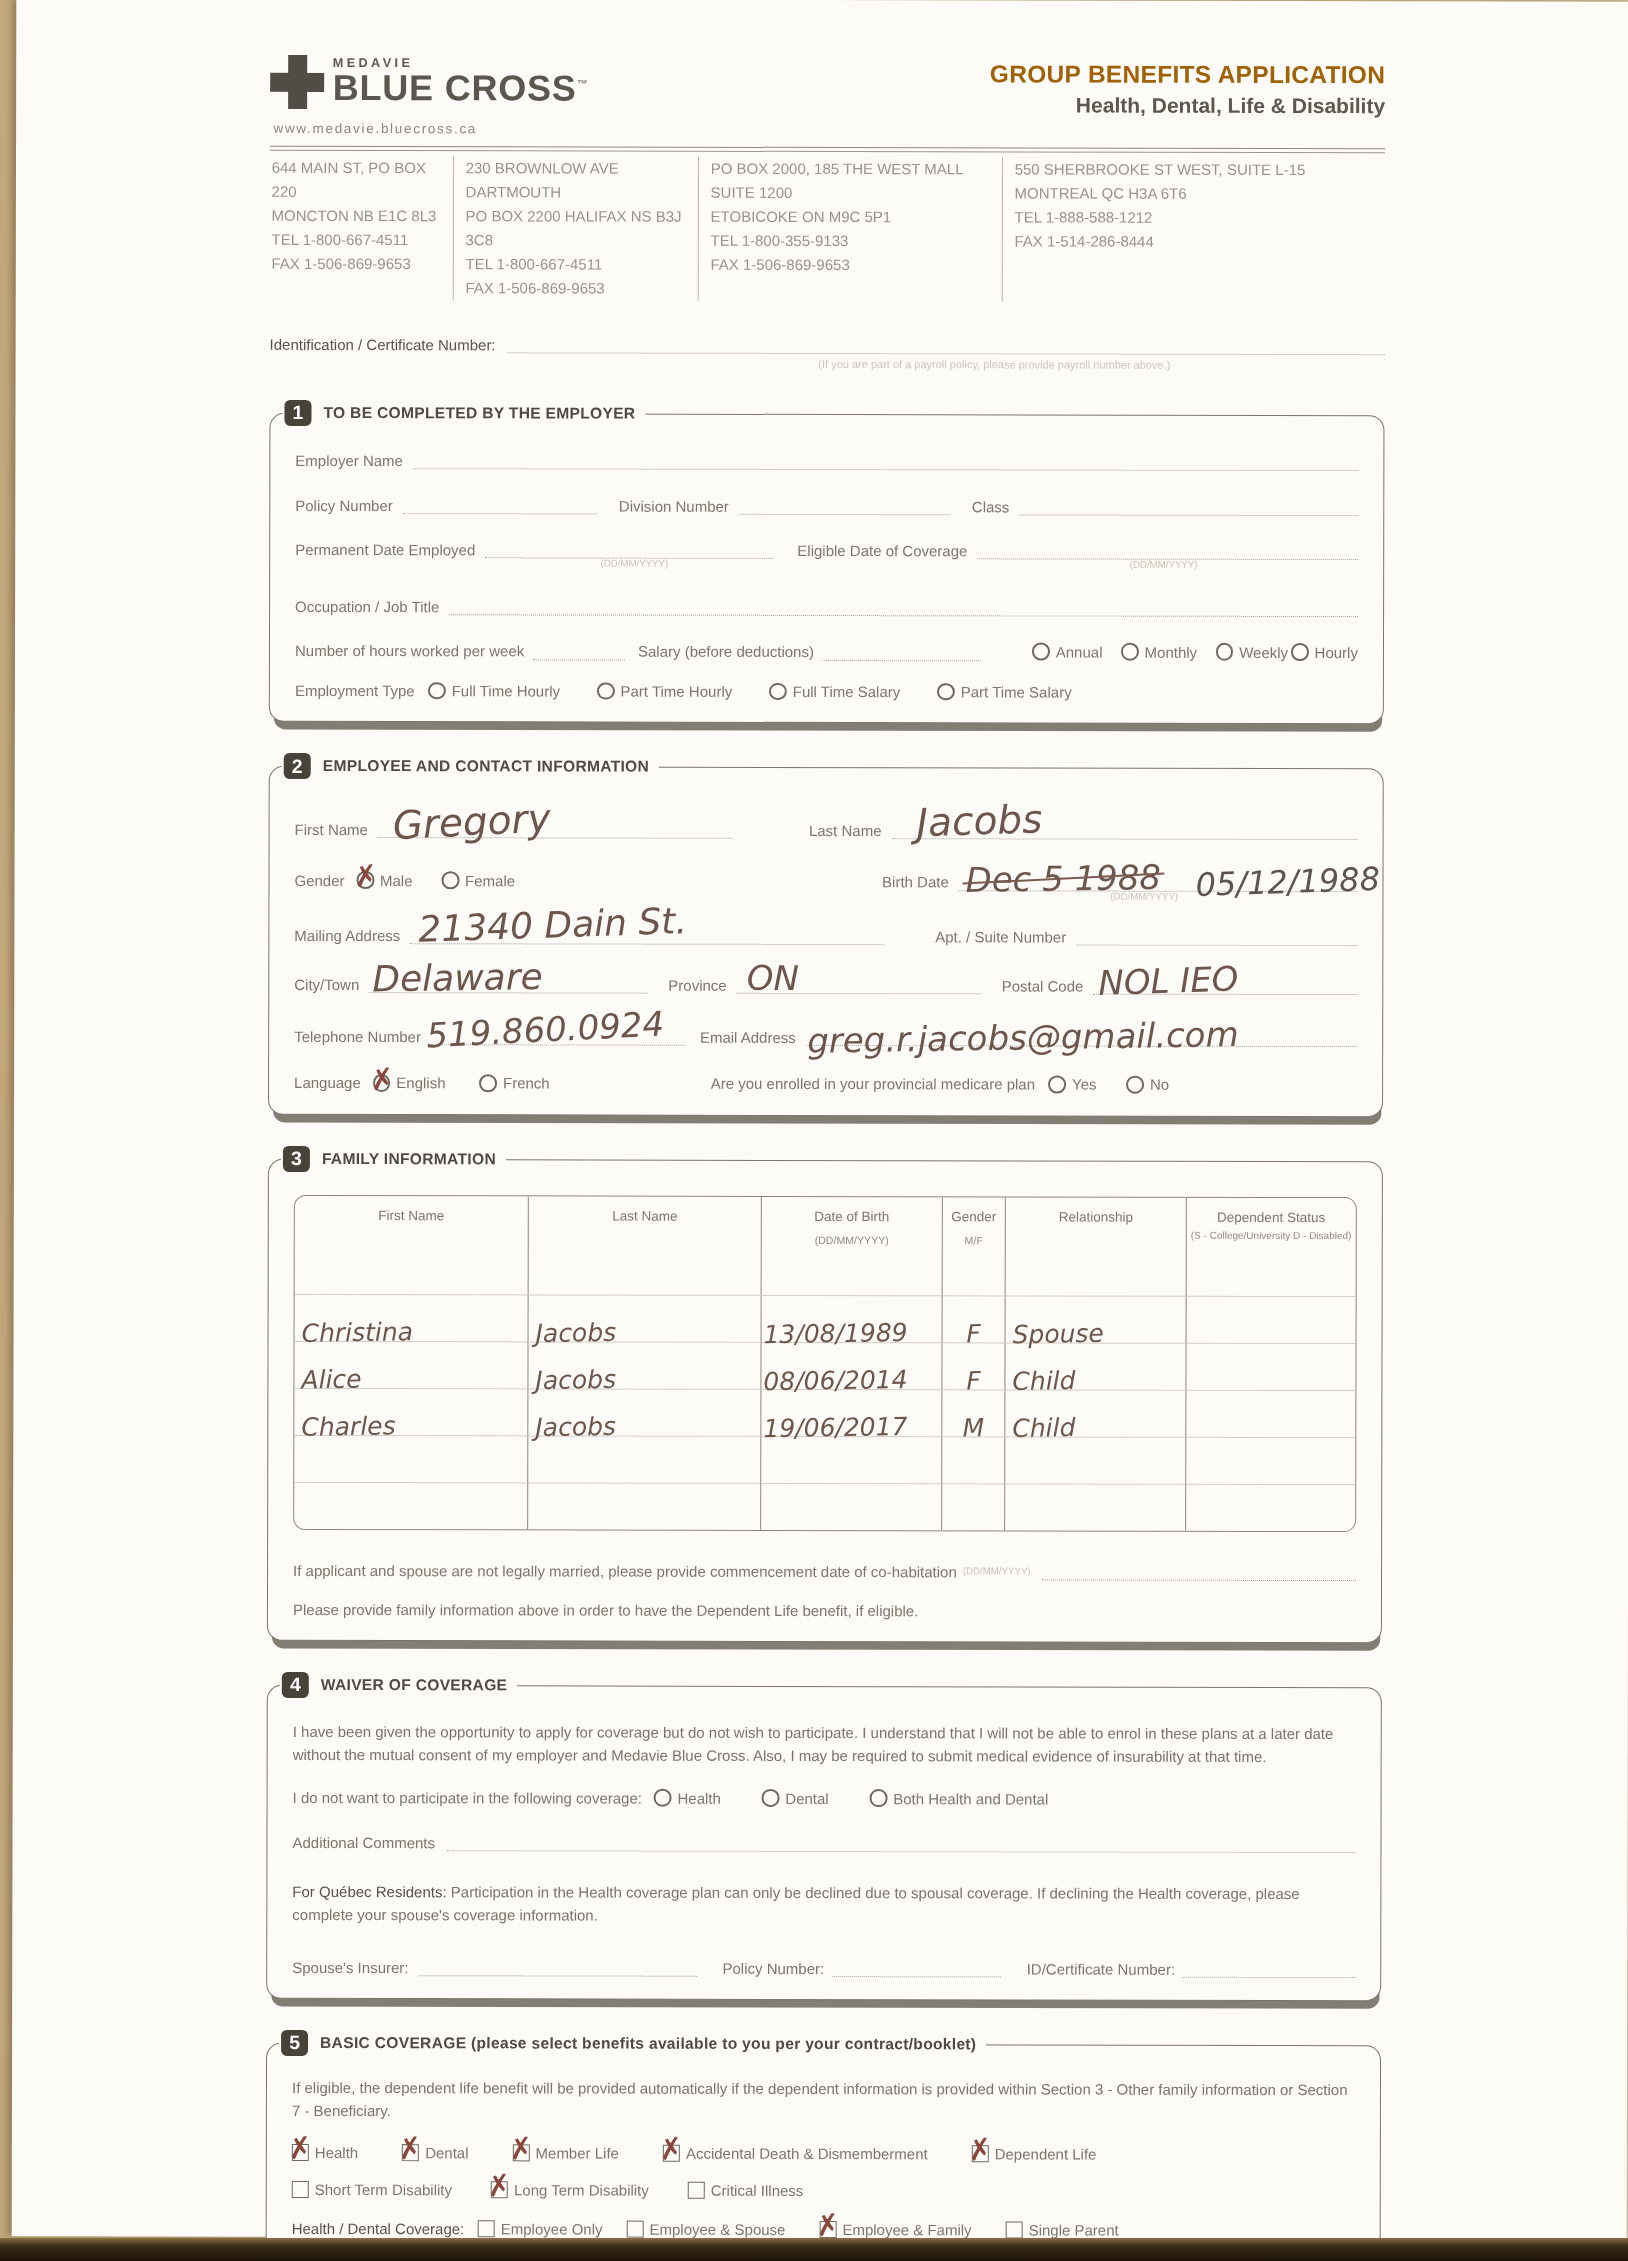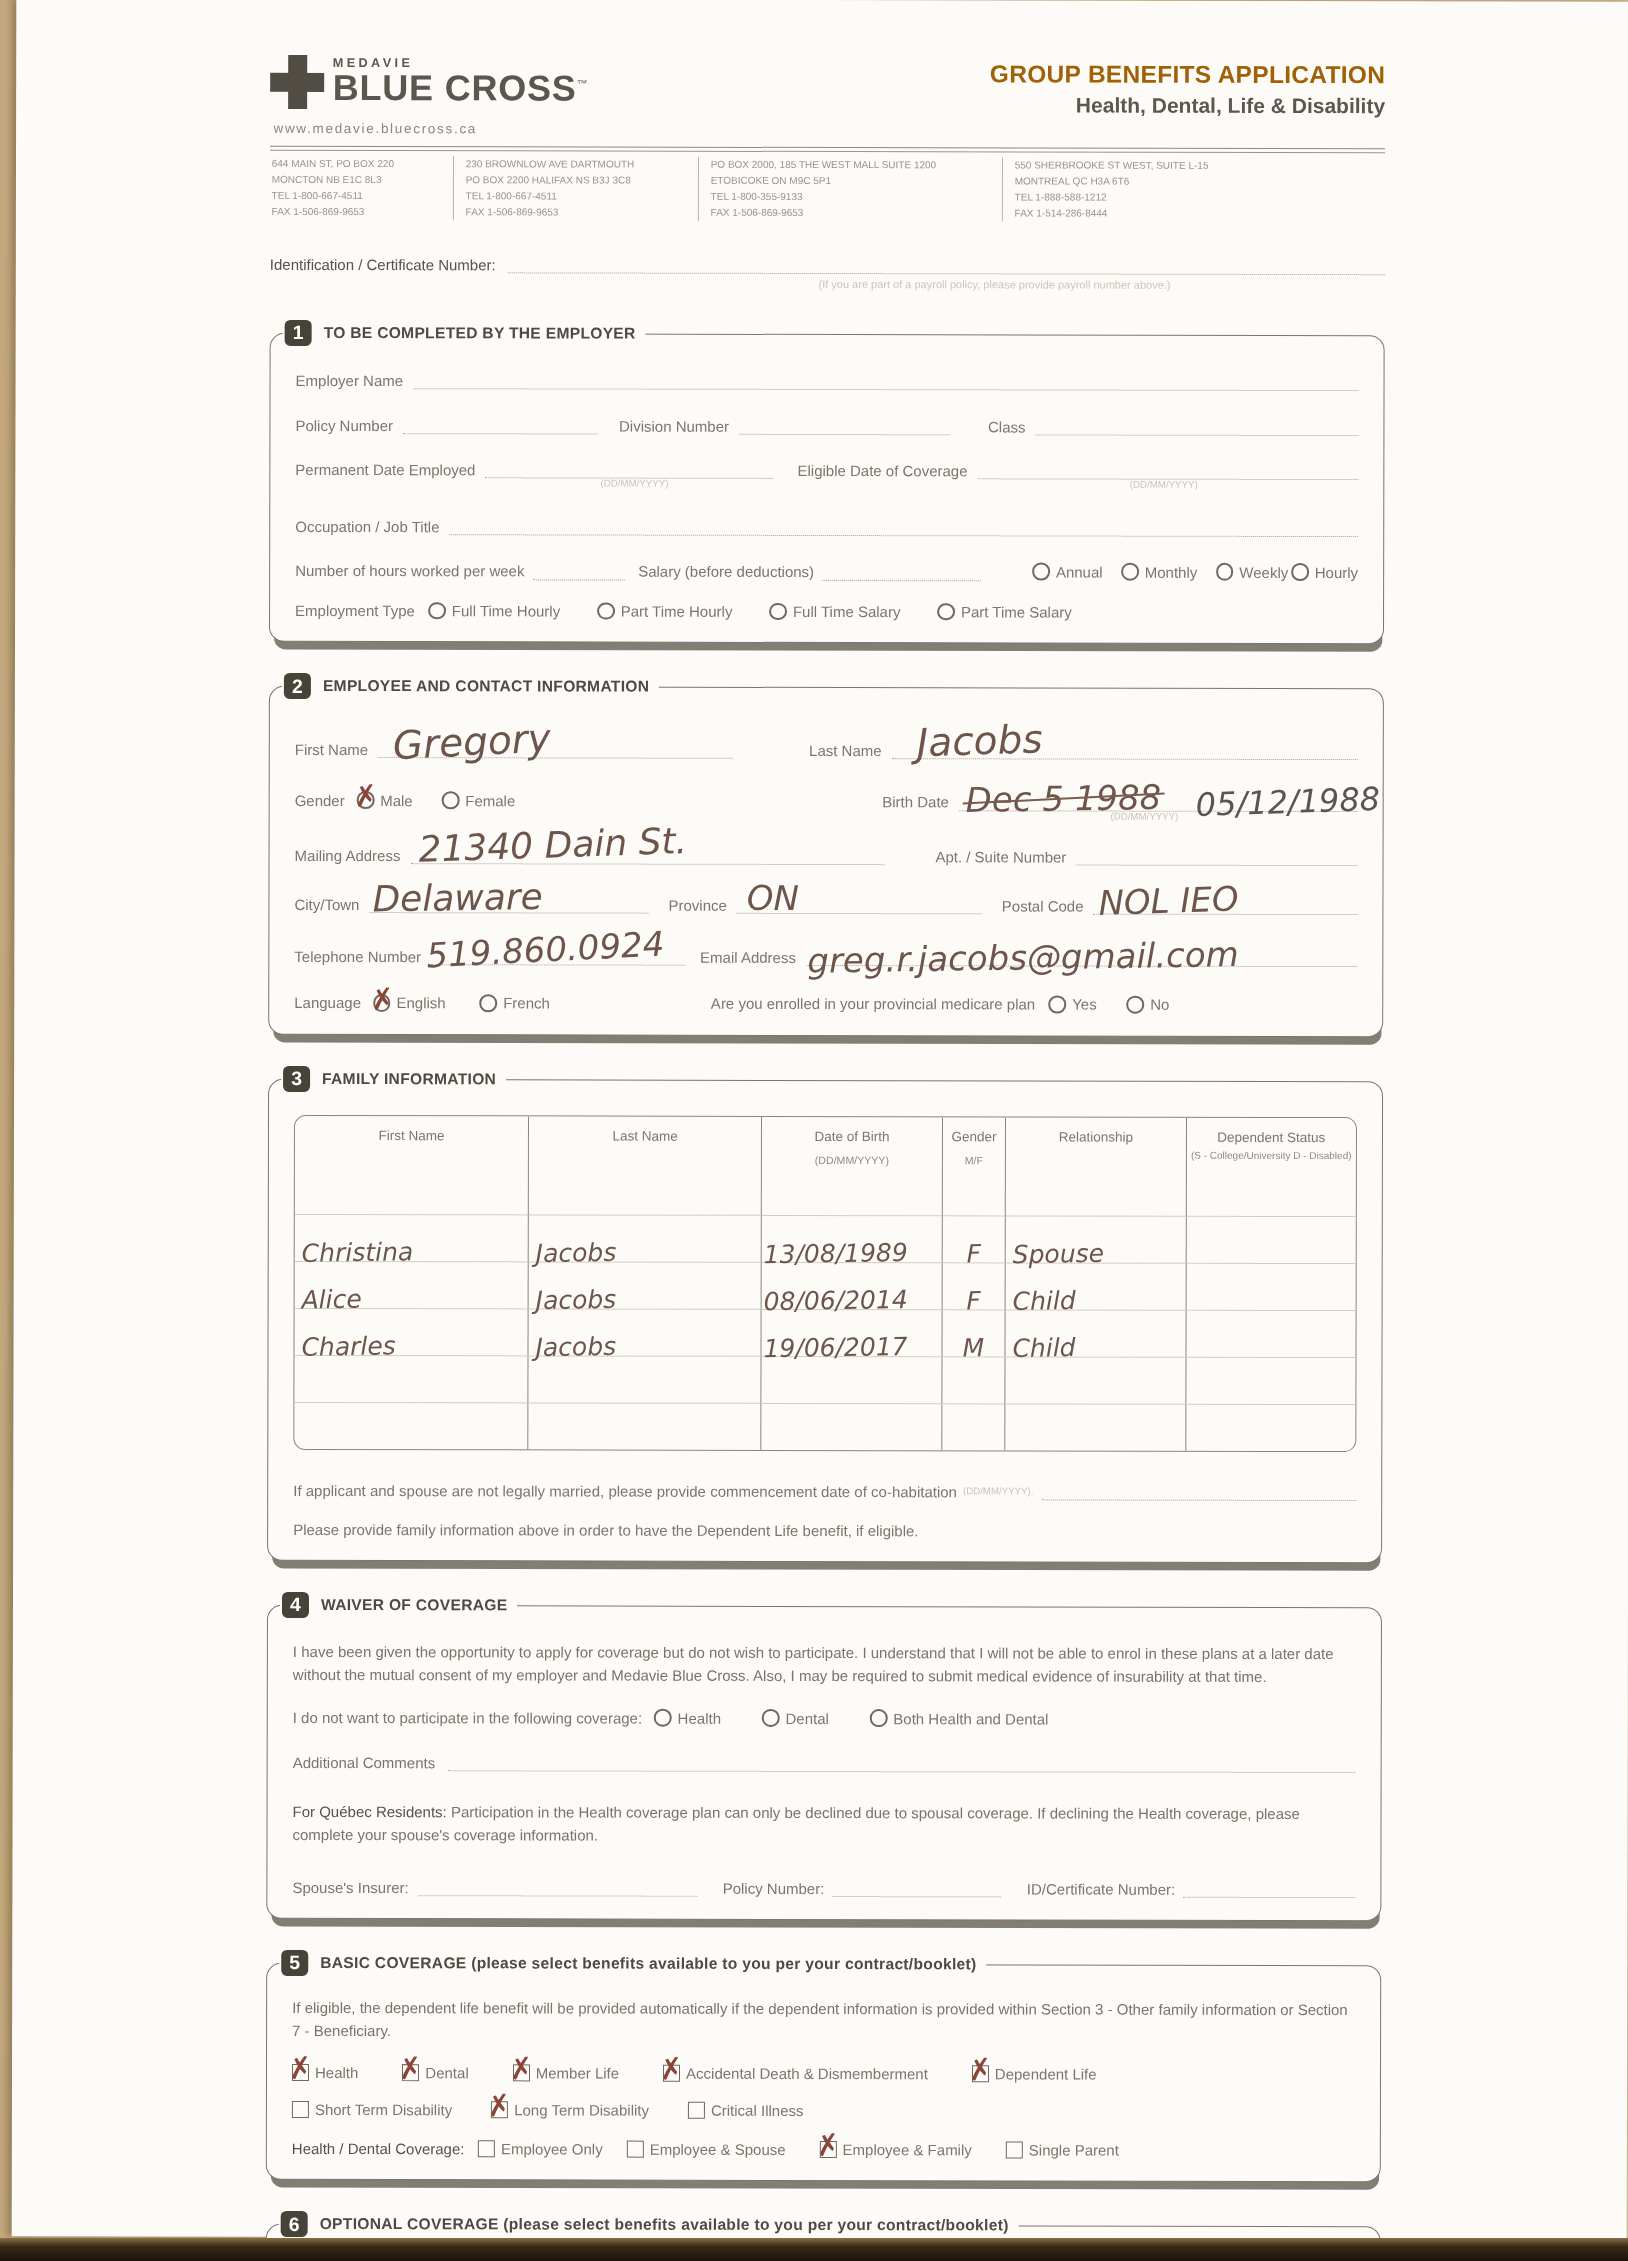--- a/index.html
+++ b/index.html
@@ -29,21 +29,21 @@
   .brand-txt{line-height:1;}
   .brand-top{font-size:12.7px;font-weight:bold;letter-spacing:3.4px;color:#5b564e;margin-top:6.8px;}
   .brand-main{font-size:36px;font-weight:bold;letter-spacing:0.8px;color:#5b564e;}
   .brand-tm{font-size:11px;vertical-align:super;color:#8a857c;}
   .site{font-size:13.5px;color:#8b867d;letter-spacing:1.7px;margin:12px 0 0 3.4px;}
   .titles{text-align:right;margin-top:8.5px;}
   .t1{font-size:24.5px;font-weight:bold;color:#a16207;letter-spacing:0.3px;}
   .t2{font-size:21px;font-weight:bold;color:#5c574f;margin-top:5px;}
   .double-rule{margin-top:10px;border-top:1.7px solid #8e897f;border-bottom:0.8px solid #9b968c;height:2.5px;}
   .offices{display:flex;margin-top:5px;}
-  .office{font-size:10px;color:#98938a;line-height:1.6;padding:0 12px;border-left:0.8px solid #b9b4aa;}
+  .office{font-size:15px;color:#98938a;line-height:1.6;padding:0 12px;border-left:0.8px solid #b9b4aa;}
   .office:first-child{border-left:none;padding-left:1.7px;flex:0 0 169px;}
   .office:nth-child(2){flex:0 0 220px;}
   .office:nth-child(3){flex:0 0 279px;}
   .office:nth-child(4){flex:1;}
 
   
   .frow{display:flex;align-items:flex-end;font-size:15px;color:#7b766d;}
   .lbl{white-space:nowrap;}
   .blbl{font-weight:normal;color:#56524b;white-space:nowrap;}
   .fill{border-bottom:1.3px dotted #aaa49a;height:1.25em;position:relative;}
@@ -155,21 +155,21 @@
 
       <div class="frow" style="margin-top:13.5px">
         <span class="lbl">Employer Name</span>
         <span class="fill grow" style="margin-left:10px"></span>
       </div>
       <div class="frow" style="margin-top:25px">
         <span class="lbl">Policy Number</span>
         <span class="fill" style="width:194px;margin-left:10px"></span>
         <span class="lbl" style="margin-left:22px">Division Number</span>
         <span class="fill" style="width:211px;margin-left:10px"></span>
-        <span class="lbl" style="margin-left:38px">Class</span>
+        <span class="lbl" style="margin-left:22px">Class</span>
         <span class="fill grow" style="margin-left:10px"></span>
       </div>
       <div class="frow" style="margin-top:25px">
         <span class="lbl">Permanent Date Employed</span>
         <span class="fill" style="width:288px;margin-left:10px">
             <span class="hint" style="position:absolute;left:40%;top:100%">(DD/MM/YYYY)</span>
           </span>
         <span class="lbl" style="margin-left:24px">Eligible Date of Coverage</span>
         <span class="fill grow" style="margin-left:10px">
             <span class="hint" style="position:absolute;left:40%;top:100%">(DD/MM/YYYY)</span>

